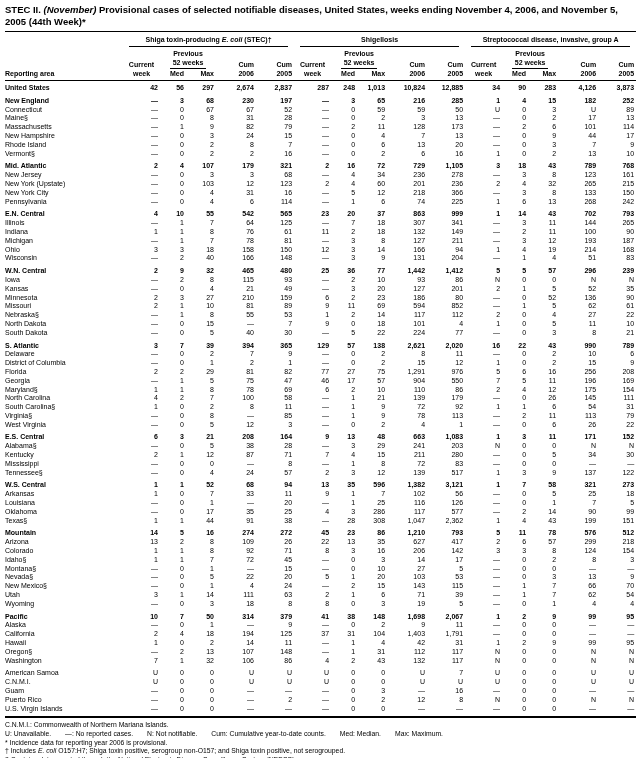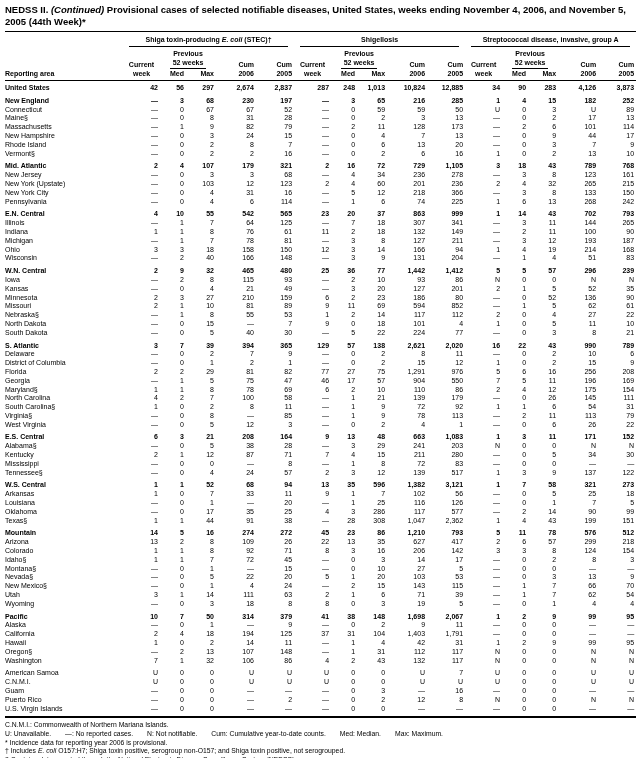--- a/index.html
+++ b/index.html
@@ -34,21 +34,21 @@
   tbody tr:last-child td{padding-bottom:3px;}
   .footnotes{margin-top:3px;font-size:6.8px;line-height:8.6px;}
   .footnotes i{font-style:italic;}
   .legend span{margin-right:14px;}
 </style>
 </head>
 <body>
 
 <div class="page">
 
-  <div class="title"><span>NEDSS II. </span><i>(Continued)</i><span> Provisional cases of selected notifiable diseases, United States, weeks ending November 4, 2006, and November 5, 2005 (44th Week)*</span></div>
+  <div class="title"><span>STEC II. </span><i>(November)</i><span> Provisional cases of selected notifiable diseases, United States, weeks ending November 4, 2006, and November 5, 2005 (44th Week)*</span></div>
 
   <table>
     <colgroup>
       <col class="colarea">
       <col class="colcur">
         <col class="colmed">
         <col class="colmax">
         <col class="colcum">
         <col class="colcum2">
       <col class="colcur">

